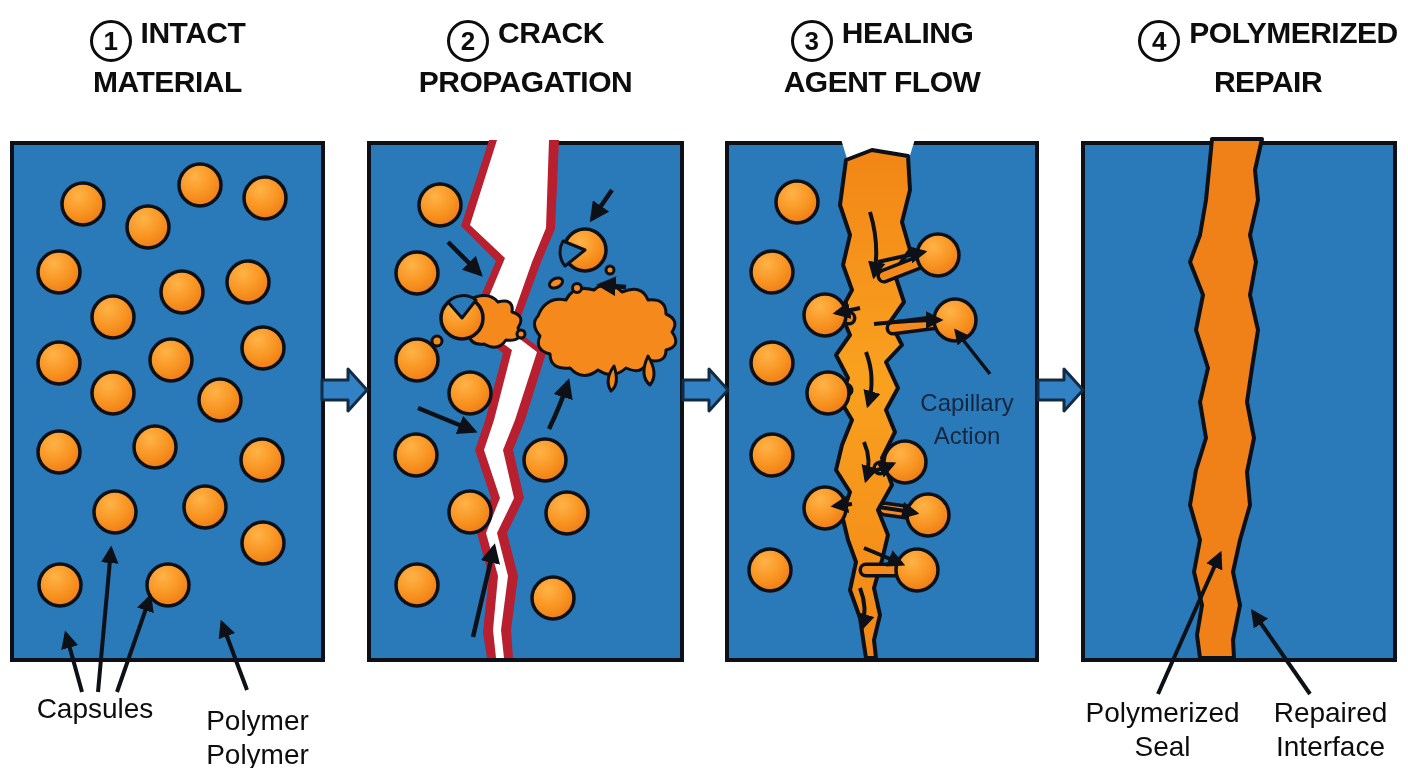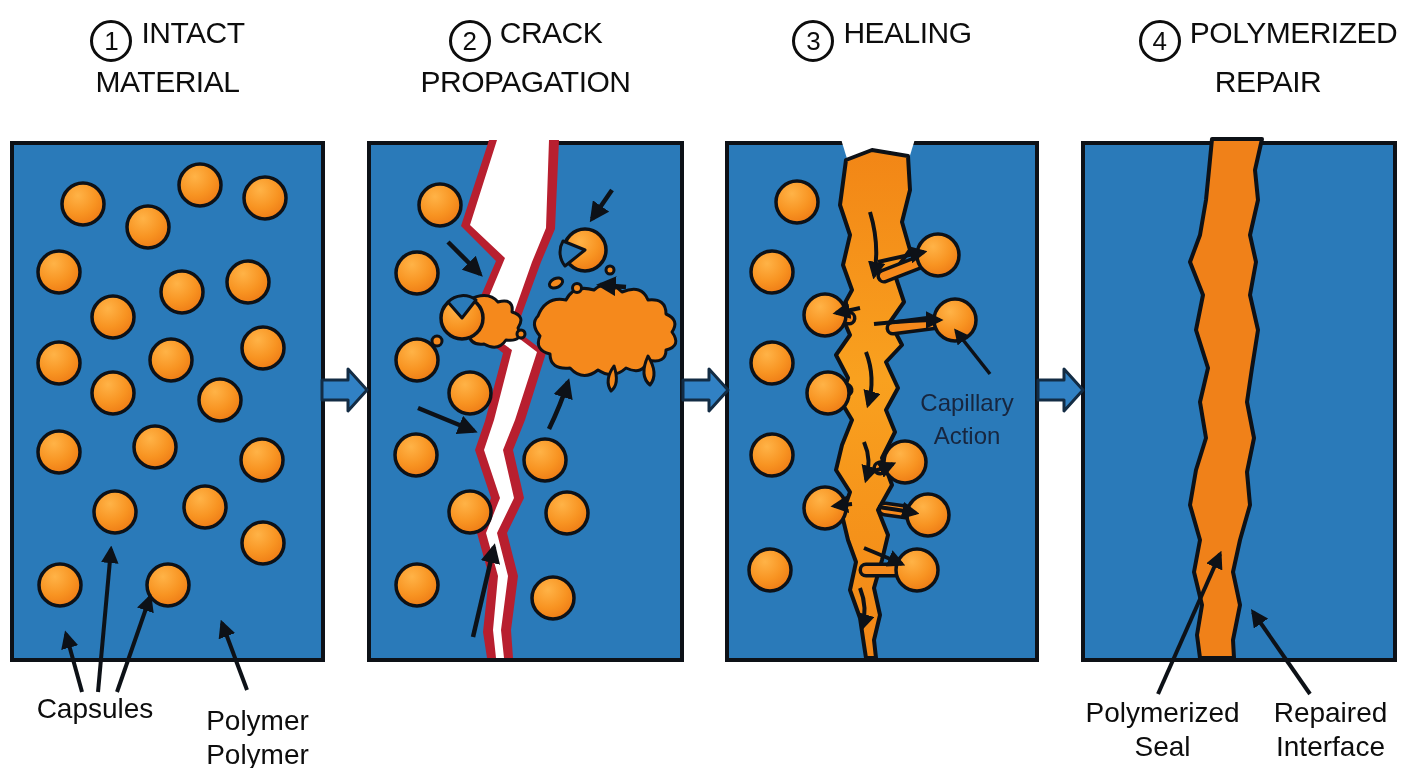--- a/index.html
+++ b/index.html
@@ -1,19 +1,19 @@
 <!DOCTYPE html>
 <html><head>
 <meta charset="utf-8">
 <style>
   html,body{margin:0;padding:0;background:#ffffff;}
   .stage{position:relative;width:1408px;height:768px;background:#ffffff;overflow:hidden;
          font-family:"Liberation Sans",sans-serif;}
   .step-header{position:absolute;top:13px;text-align:center;
-               font-weight:normal;font-size:30px;line-height:39px;color:#0d0d0d;letter-spacing:-0.5px;}
+               font-weight:bold;font-size:30px;line-height:39px;color:#0d0d0d;letter-spacing:-0.5px;}
   .num{display:inline-block;width:36px;height:36px;border:3px solid #0d0d0d;border-radius:50%;
        font-size:26px;line-height:36px;text-align:center;margin-right:9px;vertical-align:-7px;
        letter-spacing:0;}
   .caption{position:absolute;text-align:center;font-size:28px;line-height:34px;color:#0d0d0d;}
   .caption.navy{color:#17263f;font-size:24px;line-height:33px;}
   svg{position:absolute;left:0;top:0;}
 </style>
 </head>
 <body>
 
@@ -199,20 +199,21 @@
   <div class="step-header" style="left:12px;width:311px;">
     <div><span class="num">1</span><span>INTACT</span></div>
     <div>MATERIAL</div>
   </div>
   <div class="step-header" style="left:369px;width:313px;">
     <div><span class="num">2</span><span>CRACK</span></div>
     <div>PROPAGATION</div>
   </div>
   <div class="step-header" style="left:727px;width:310px;">
     <div><span class="num">3</span><span>HEALING</span></div>
+    <div>AGENT FLOW</div>
   </div>
   <div class="step-header" style="left:1112px;width:312px;">
     <div><span class="num">4</span><span>POLYMERIZED</span></div>
     <div>REPAIR</div>
   </div>
 
   <div class="caption" style="left:10px;top:692px;width:170px;">
     <div>Capsules</div>
   </div>
   <div class="caption" style="left:175px;top:704px;width:165px;">

